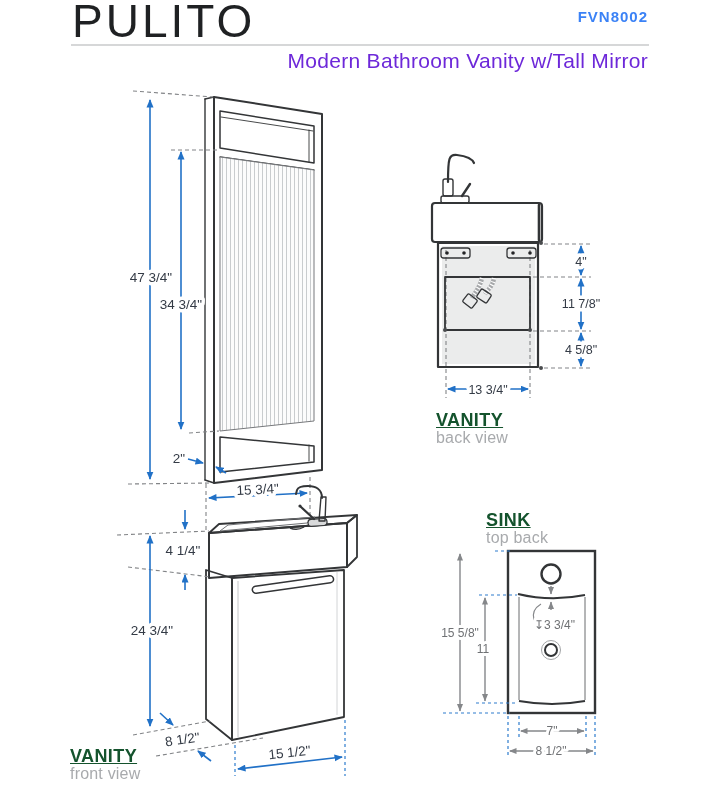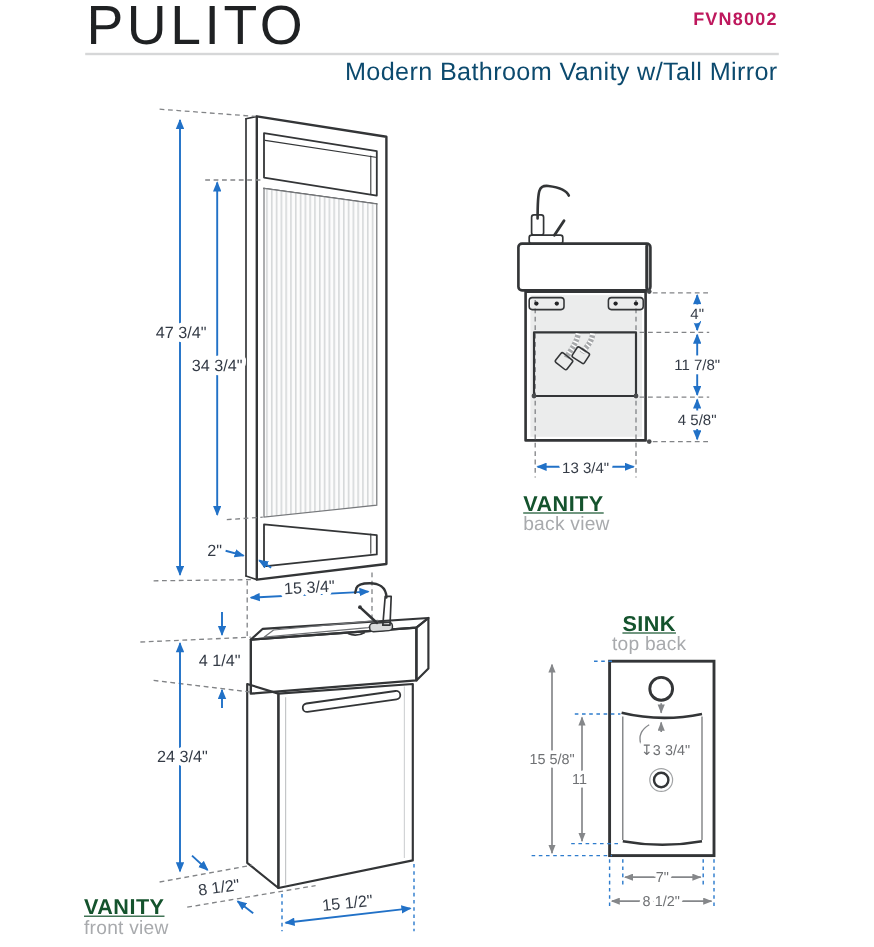--- a/index.html
+++ b/index.html
@@ -1,30 +1,30 @@
 <!DOCTYPE html>
 <html><head>
 <meta charset="utf-8">
 <style>
   html,body{margin:0;padding:0;background:#fff;}
   .page{position:relative;width:728px;height:789px;background:#fff;overflow:hidden;
         font-family:"Liberation Sans",sans-serif;margin-left:13px;}
   .brand{position:absolute;left:59px;top:-4px;font-size:46px;font-weight:300;
          letter-spacing:3px;color:#1f2123;line-height:50px;}
   .model{position:absolute;right:93px;top:8px;font-size:15px;font-weight:700;
-         letter-spacing:1px;color:#be185d;}
+         letter-spacing:1px;color:#3b82f6;}
   .rule{position:absolute;left:58px;top:44px;width:578px;height:2px;background:#d6d7d8;}
-  .tagline{position:absolute;right:93px;top:49px;font-size:21px;color:#0c4a6e;
+  .tagline{position:absolute;right:93px;top:49px;font-size:21px;color:#6d28d9;
            letter-spacing:.3px;}
   .view-label{position:absolute;line-height:1.05;}
   .view-label .main{font-size:18px;font-weight:700;letter-spacing:.4px;color:#14532d;text-decoration:underline;}
   .view-label .sub{font-size:16px;color:#a8aaad;letter-spacing:.2px;}
   .lbl-back{left:423px;top:411px;}
   .lbl-front{left:57px;top:747px;}
-  .lbl-sink{left:473px;top:511px;width:110px;text-align:center;}
+  .lbl-sink{left:473px;top:511px;width:110px;text-align:left;}
   svg{position:absolute;left:0;top:0;}
   .dimtxt{font-family:"Liberation Sans",sans-serif;font-size:13.5px;fill:#343b46;
           paint-order:stroke;stroke:#ffffff;stroke-width:7px;stroke-linejoin:round;}
   .dimtxt-sm{font-size:12.5px;}
   .dimtxt-gray{font-family:"Liberation Sans",sans-serif;font-size:12px;fill:#6f7174;
           paint-order:stroke;stroke:#ffffff;stroke-width:6px;stroke-linejoin:round;}
   .bluedim{stroke:#2171c7;stroke-width:1.6;fill:none;}
   .graydim{stroke:#85878a;stroke-width:1.4;fill:none;}
   .leader{stroke:#828487;stroke-width:1.1;stroke-dasharray:4 3;fill:none;}
   .leader-blue{stroke:#2e7ccd;stroke-width:1.2;stroke-dasharray:3 3;fill:none;}

